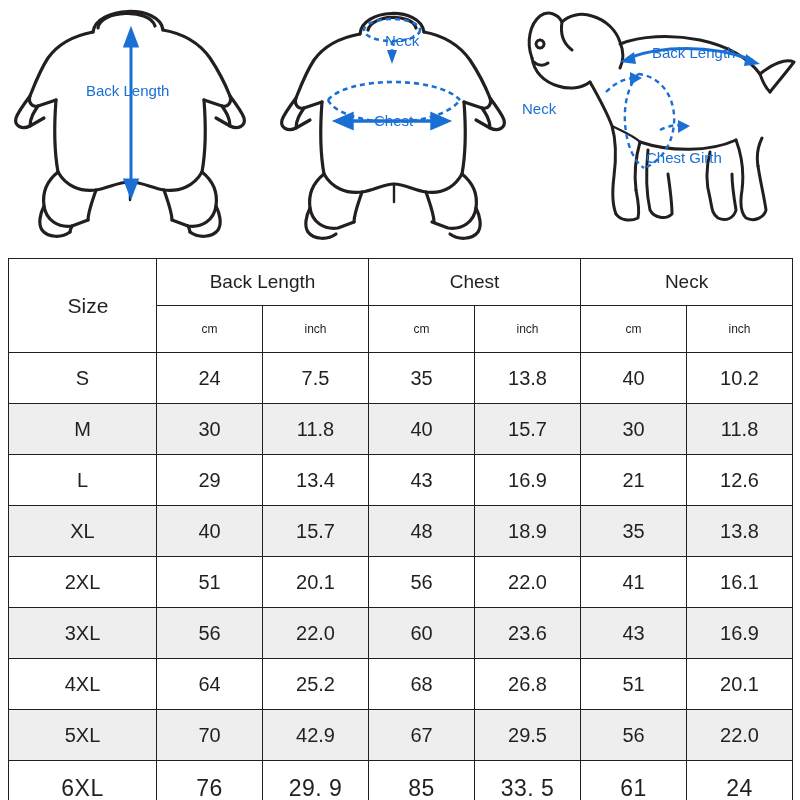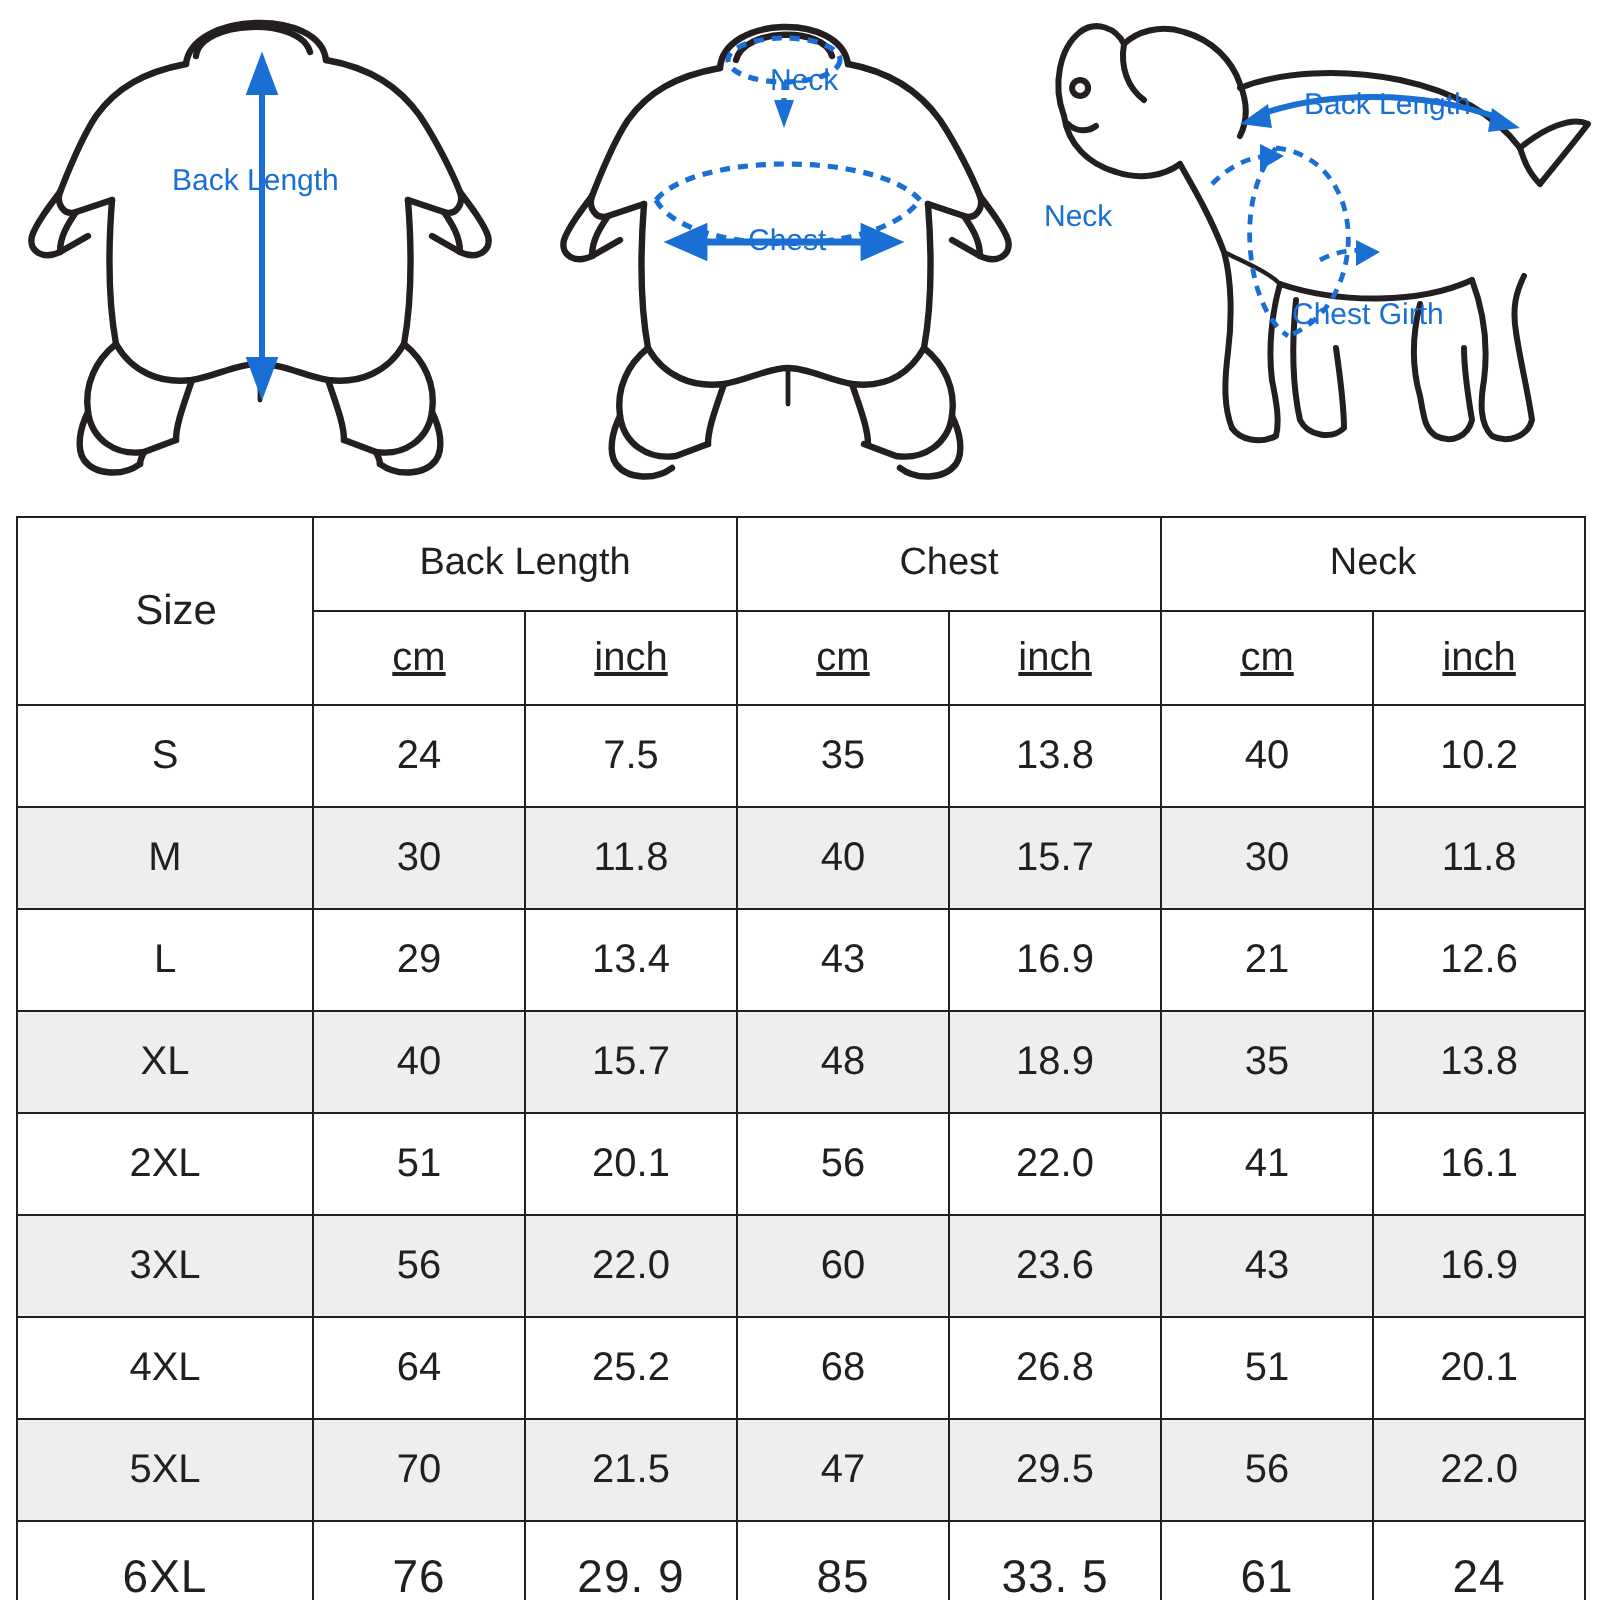--- a/index.html
+++ b/index.html
@@ -62,23 +62,22 @@
     text-align: center;
     font-weight: normal;
     font-family: "Liberation Sans", sans-serif;
     color: #231f20;
   }
   th.hdr-group {
     font-size: 19px;
     height: 44px;
   }
   th.hdr-unit {
-    font-size: 20px;
+    font-size: 12px;
     height: 44px;
-    text-decoration: underline;
   }
   th.size-cell {
     font-size: 21px;
     padding-left: 12px;
   }
   tbody td {
     height: 48px;
     font-size: 20px;
   }
   tbody tr.alt td {
@@ -344,22 +343,22 @@
           <td>64</td>
           <td>25.2</td>
           <td>68</td>
           <td>26.8</td>
           <td>51</td>
           <td>20.1</td>
         </tr>
         <tr class="alt">
           <td>5XL</td>
           <td>70</td>
-          <td>21.5</td>
-          <td>47</td>
+          <td>42.9</td>
+          <td>67</td>
           <td>29.5</td>
           <td>56</td>
           <td>22.0</td>
         </tr>
         <tr class="last">
           <td>6XL</td>
           <td>76</td>
           <td>29. 9</td>
           <td>85</td>
           <td>33. 5</td>

